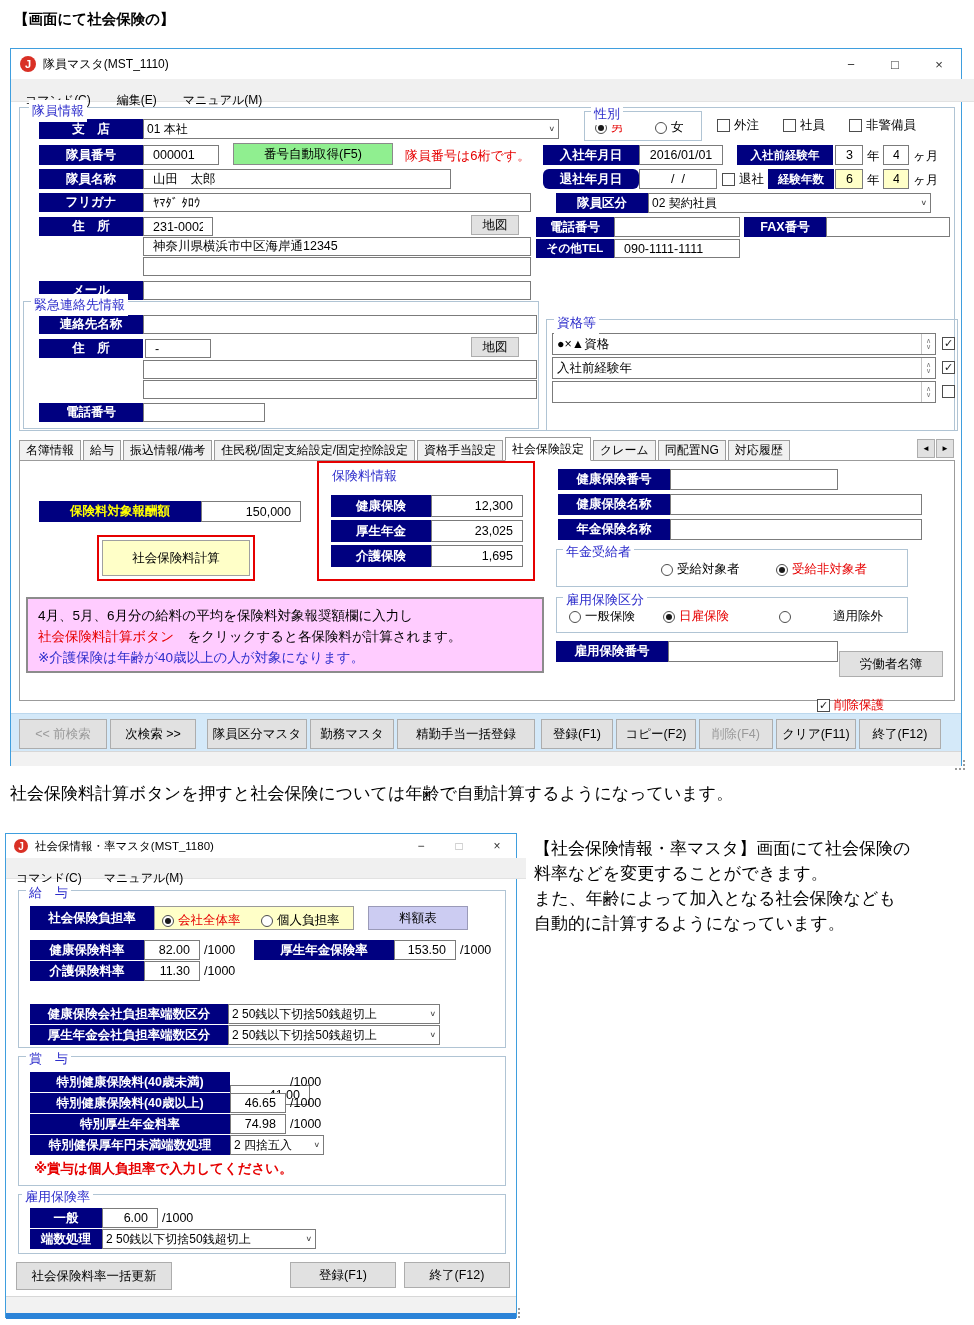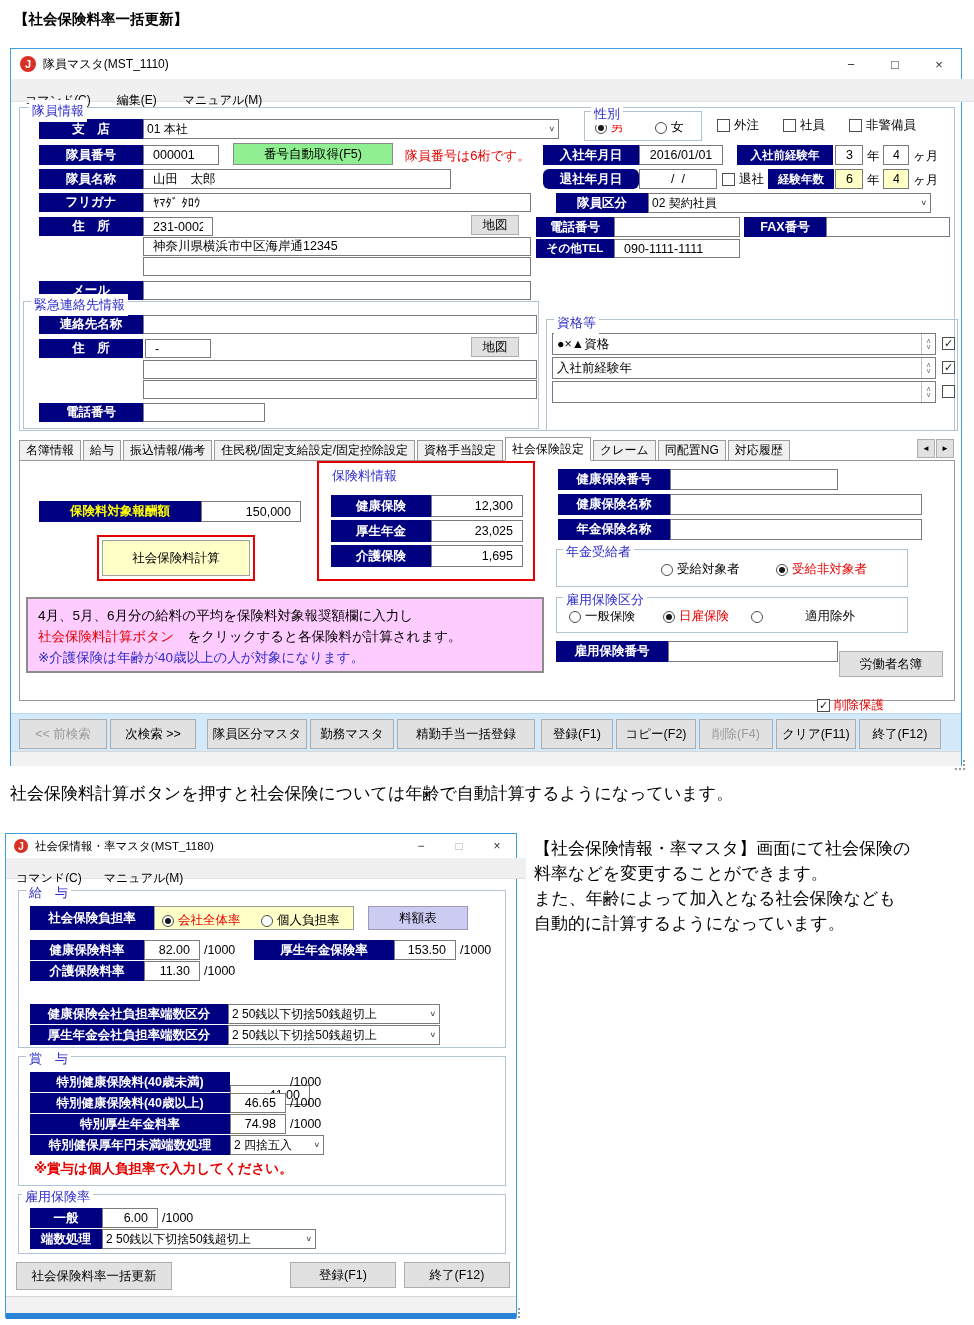--- a/index.html
+++ b/index.html
@@ -64,21 +64,21 @@
   .note-big{position:absolute;font-size:17px;white-space:nowrap;}
   .sidenote{position:absolute;font-size:17px;line-height:25px;}
   .heading{position:absolute;font-size:14.5px;font-weight:bold;white-space:nowrap;}
   .unit{position:absolute;font-size:12.5px;white-space:nowrap;}
 </style>
 </head>
 <body>
 
 <div id="canvas">
 
-  <div class="heading" style="left:14px;top:10px;">【社会保険料率一括更新】</div>
+  <div class="heading" style="left:14px;top:10px;">【画面にて社会保険の】</div>
 
   <div class="win" style="left:10px;top:48px;width:952px;height:718px;">
 
     <div class="tbar" style="height:30px;">
       <div class="appicon">J</div>
       <div class="ttext">隊員マスタ(MST_1110)</div>
       <div class="wbtns">
         <div class="wbtn">−</div>
         <div class="wbtn">□</div>
         <div class="wbtn">×</div>
@@ -277,21 +277,21 @@
     <div class="radrow" style="left:558px;top:559px;">
       <span class="rb"></span>
       <span>一般保険</span>
     </div>
     <div class="radrow" style="left:652px;top:559px;">
       <span class="rb">
           <span class="dot"></span>
         </span>
       <span class="redtext">日雇保険</span>
     </div>
-    <div class="radrow" style="left:740px;top:559px;gap:42px;">
+    <div class="radrow" style="left:768px;top:559px;gap:42px;">
       <span class="rb"></span>
       <span>適用除外</span>
     </div>
 
     <div class="nl" style="left:545px;top:592px;width:112px;height:21px;">雇用保険番号</div>
     <input class="inp" style="left: 657px; top: 592px; width: 170px; height: 21px;">
     <div class="btn" style="left:828px;top:602px;width:104px;height:26px;">労働者名簿</div>
 
     <div class="pinkbox" style="left:15px;top:548px;width:518px;height:76px;">
       <div>4月、5月、6月分の給料の平均を保険料対象報奨額欄に入力し</div>

